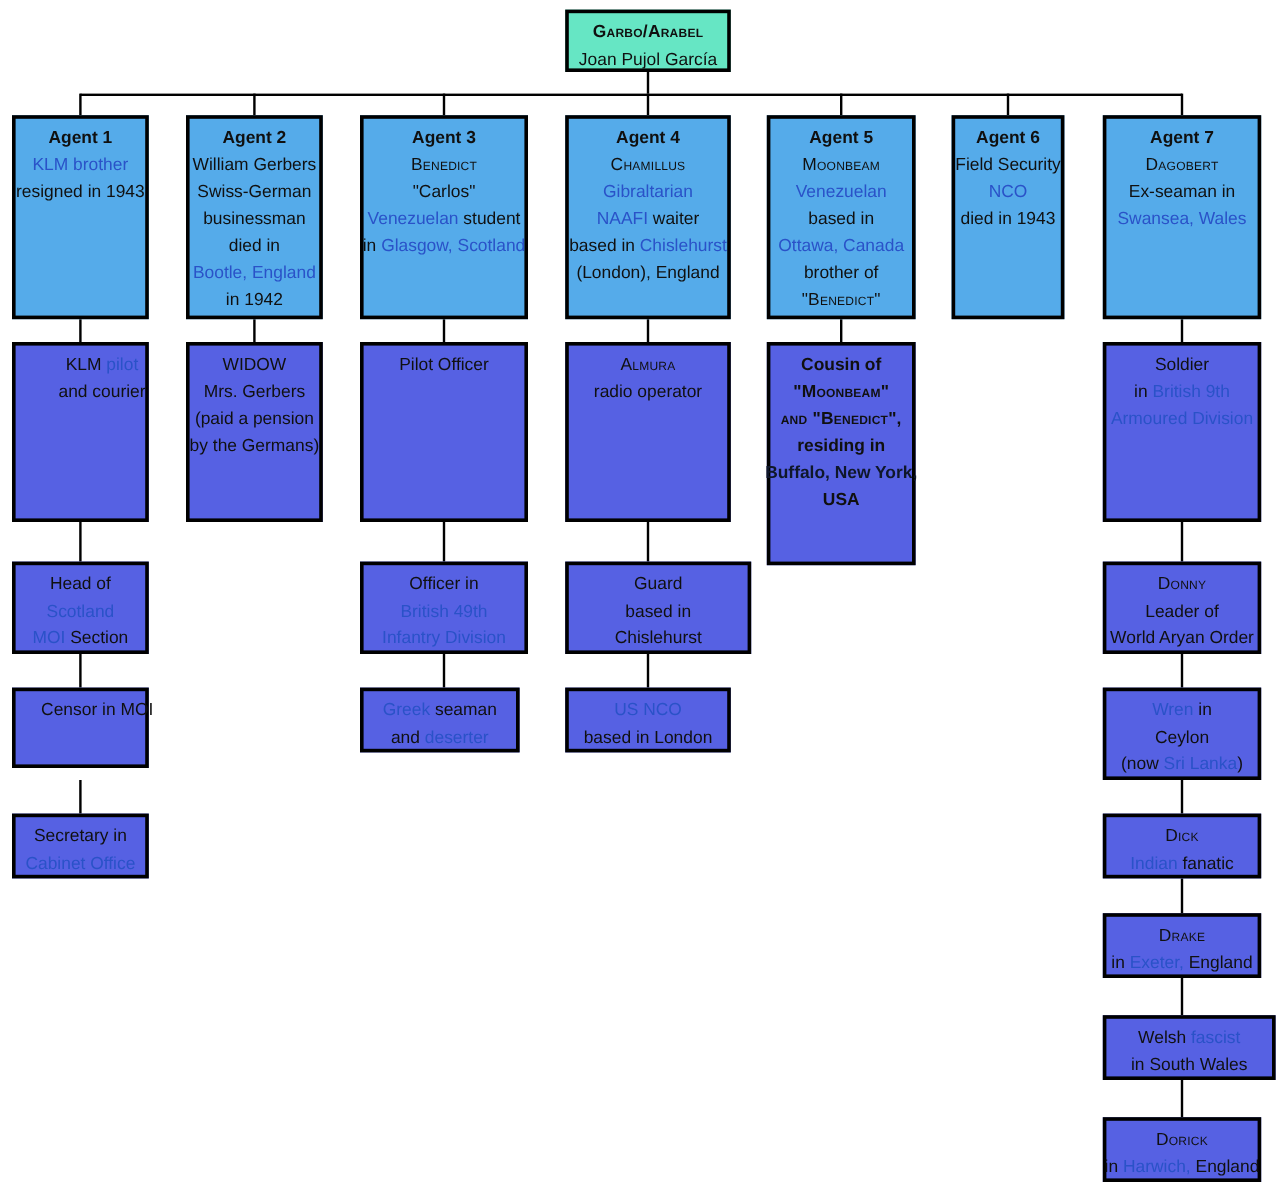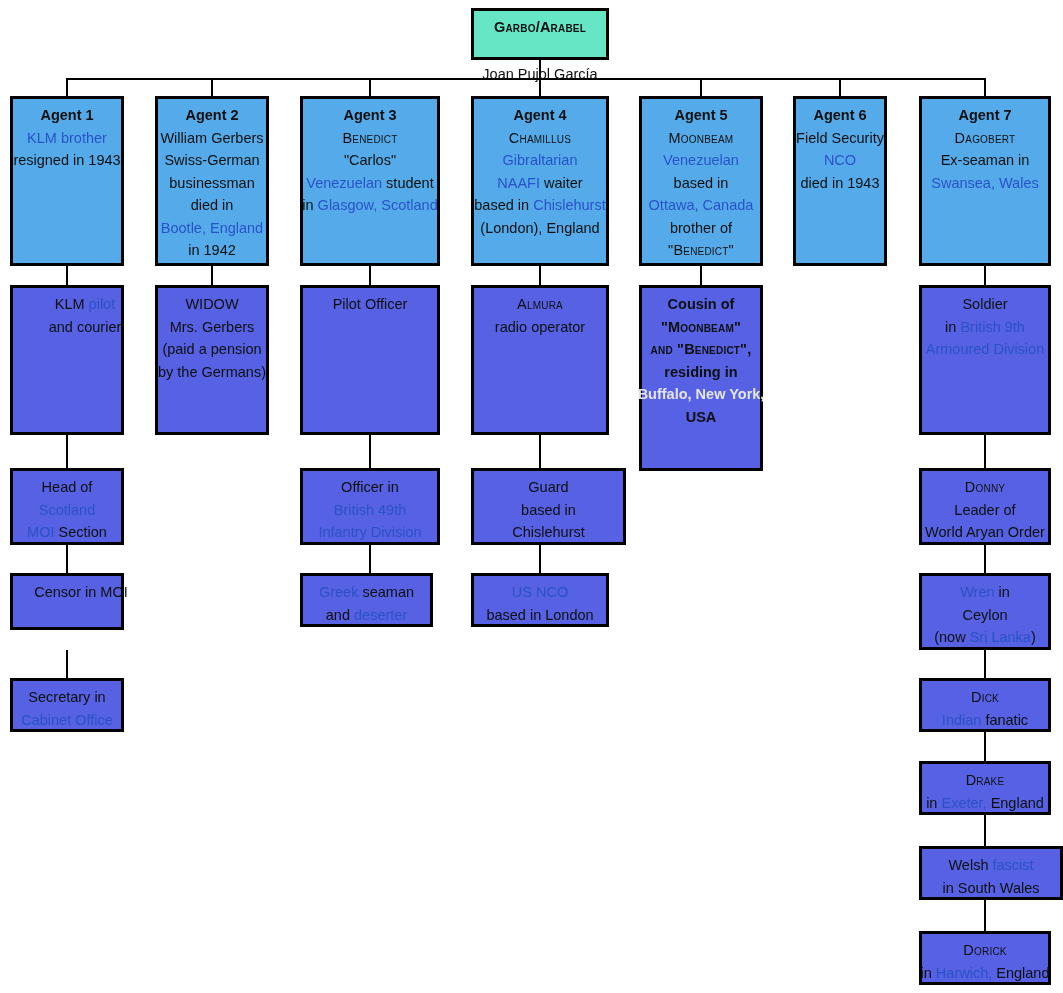--- a/index.html
+++ b/index.html
@@ -21,28 +21,28 @@
     flex-direction:column;
     align-items:center;
     justify-content:flex-start;
     padding-top:5px;
     text-align:center;
     font-size:14.5px;
     line-height:22.5px;
     z-index:3;
   }
   .node .ln{display:block;white-space:nowrap;}
-  .root{background:#66E6C4;gap:24px;}
+  .root{background:#66E6C4;}
   .lvl1{background:#55ABEA;}
   .lvl2{background:#5661E3;}
 
   .title{font-weight:bold;}
   .sc{font-variant:small-caps;letter-spacing:0.2px;}
   .lk{color:#2A52C8;}
-  .lk-lt{color:#e5e5e5;}
+  .lk-lt{color:#0f172a;}
   .bk{color:#101010;}
 
   .edge{position:absolute;background:#000000;z-index:1;}
 </style>
 </head>
 <body>
 
 <div id="canvas">
     <div class="node root" style="left: 471px; top: 8px; width: 138px; height: 52px;">
       <span class="ln title"><span class="sc">Garbo/Arabel</span></span>
@@ -61,21 +61,21 @@
       <span class="ln"><span class="bk">KLM </span><span class="lk">pilot</span></span>
       <span class="ln"><span class="bk">and courier</span></span>
     </div>
     <div class="edge" style="left: 66px; top: 435px; width: 2px; height: 33px;"></div>
     <div class="node lvl2" style="left: 10px; top: 468px; width: 114px; height: 77px;">
       <span class="ln"><span class="bk">Head of</span></span>
       <span class="ln"><span class="lk">Scotland</span></span>
       <span class="ln"><span class="lk">MOI</span><span class="bk"> Section</span></span>
     </div>
     <div class="edge" style="left: 66px; top: 545px; width: 2px; height: 28px;"></div>
-    <div class="node lvl2" style="left: 10px; top: 573px; width: 114px; height: 57px; padding-left: 28px;">
+    <div class="node lvl2" style="left: 10px; top: 573px; width: 114px; height: 67px; padding-left: 28px;">
       <span class="ln"><span class="bk">Censor in MOI</span></span>
     </div>
     <div class="edge" style="left: 66px; top: 650px; width: 2px; height: 28px;"></div>
     <div class="node lvl2" style="left: 10px; top: 678px; width: 114px; height: 54px;">
       <span class="ln"><span class="bk">Secretary in</span></span>
       <span class="ln"><span class="lk">Cabinet Office</span></span>
     </div>
     <div class="edge" style="left: 211px; top: 78px; width: 2px; height: 18px;"></div>
     <div class="node lvl1" style="left: 155px; top: 96px; width: 114px; height: 170px;">
       <span class="ln title"><span class="bk">Agent 2</span></span>

